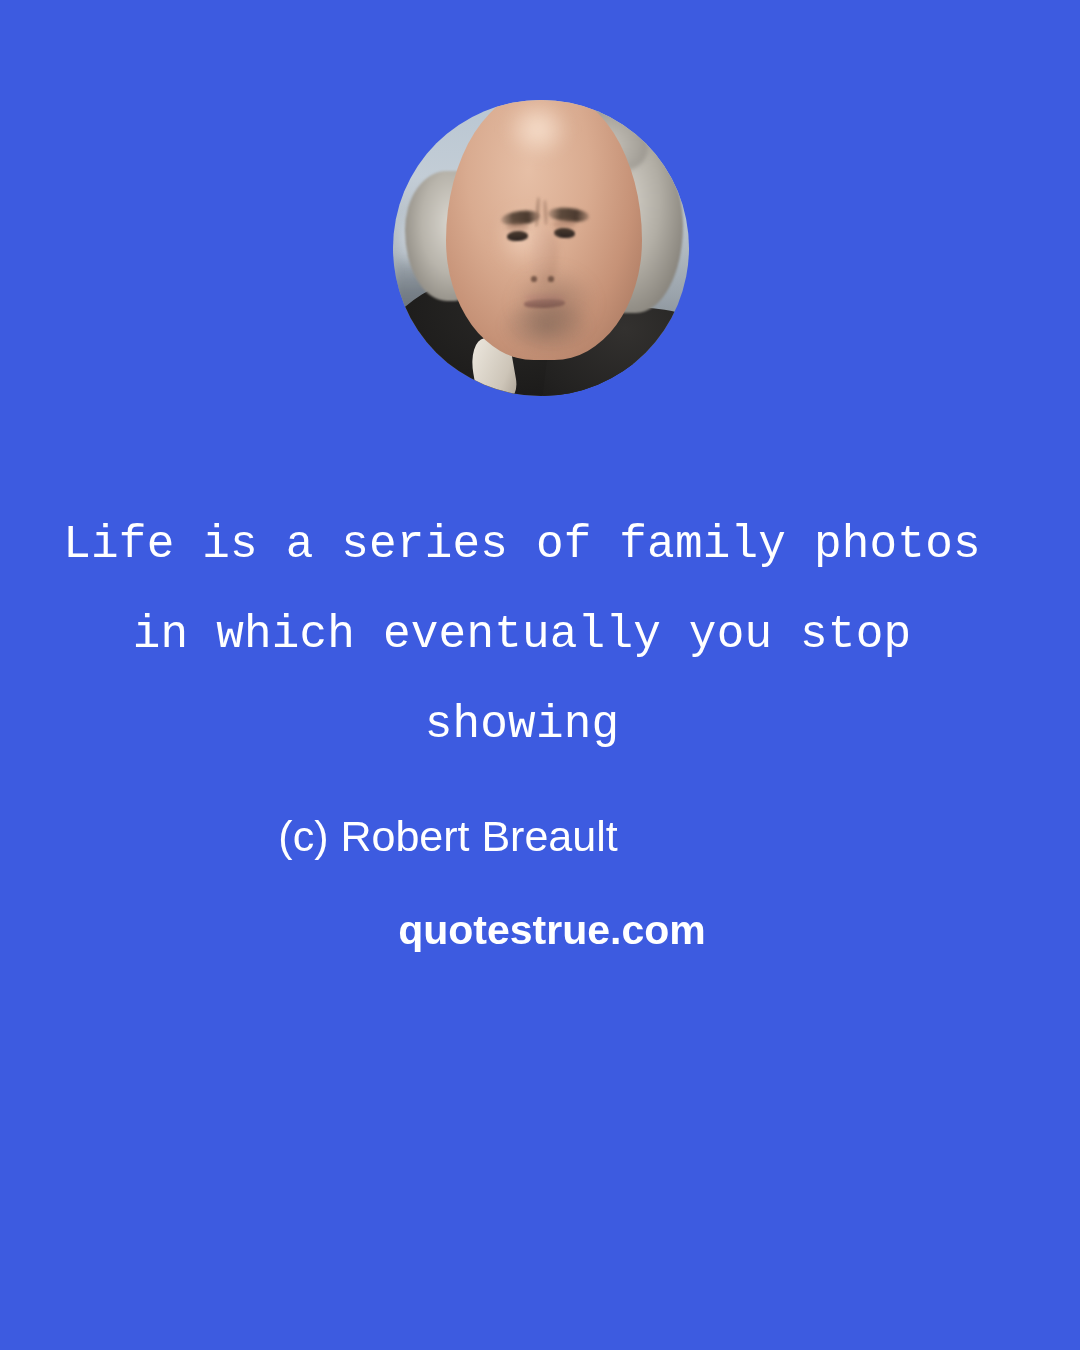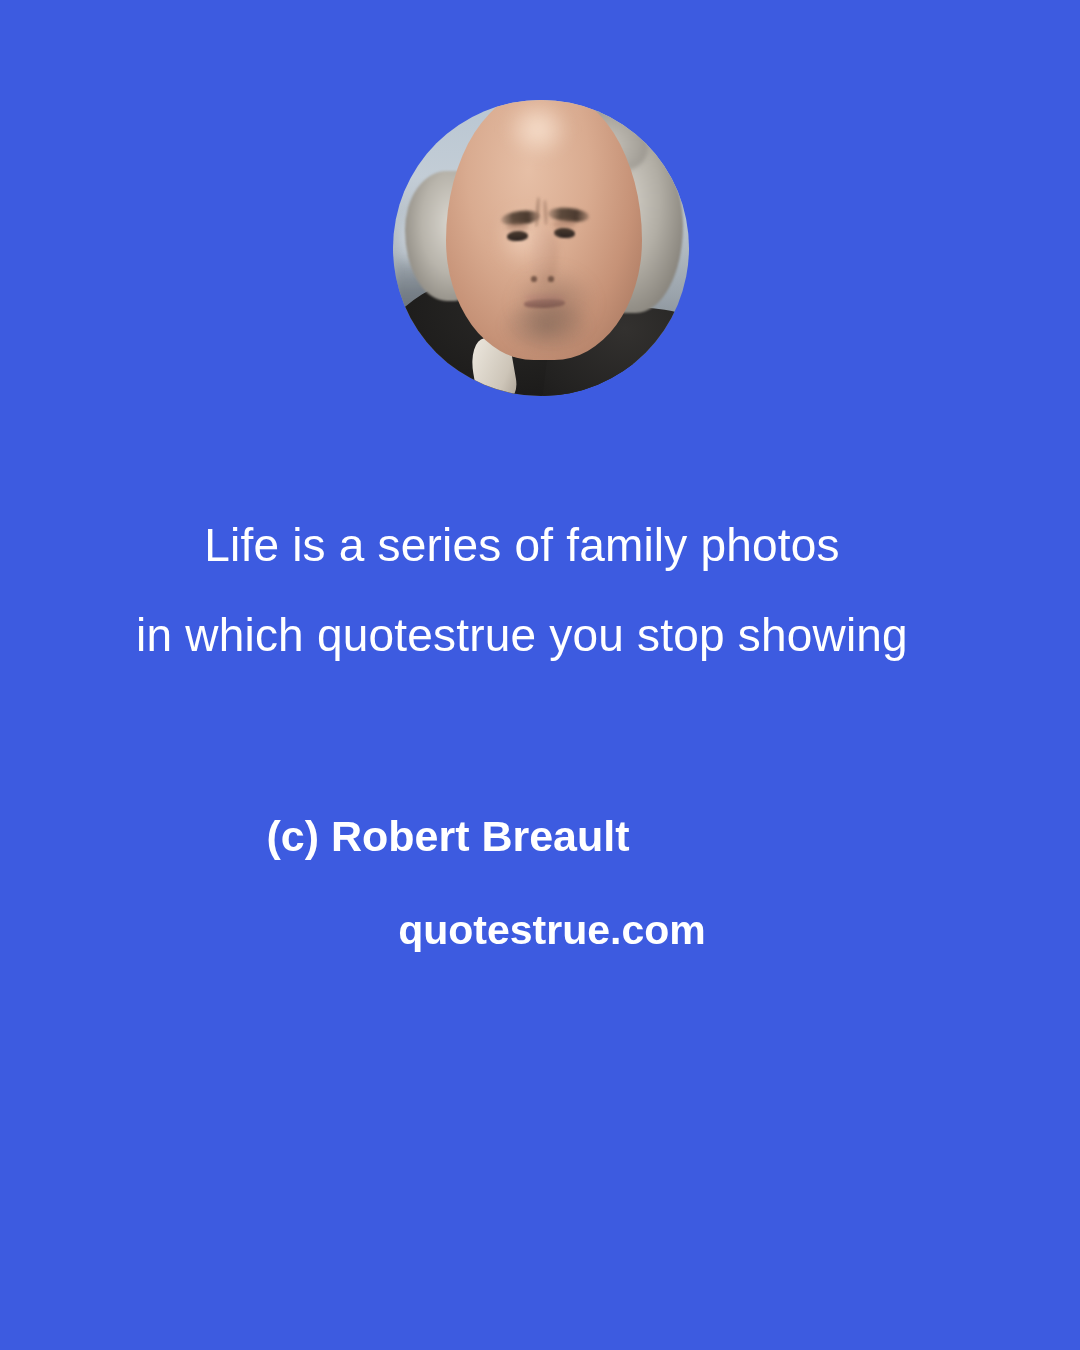--- a/index.html
+++ b/index.html
@@ -286,37 +286,37 @@
   
   .quote-text {
     position: absolute;
     left: 0;
     top: 500px;
     width: 1044px;
     padding: 0 60px;
     box-sizing: border-box;
     text-align: center;
     color: #FFFFFF;
-    font-family: Liberation Sans, sans-serif;
+    font-family: Liberation Mono, monospace;
     font-size: 46px;
     font-weight: 400;
     line-height: 90px;
     letter-spacing: .2px;
   }
 
   .attribution {
     position: absolute;
     left: 0;
     top: 806px;
     width: 896px;
     text-align: center;
     color: #FFFFFF;
     font-family: "Liberation Sans", sans-serif;
     font-size: 43px;
-    font-weight: 700;
+    font-weight: 400;
     line-height: 60px;
   }
 
   .source {
     position: absolute;
     left: 0;
     top: 900px;
     width: 1080px;
     text-align: center;
     color: #FFFFFF;
@@ -362,20 +362,20 @@
         <div class="lip-upper"></div>
         <div class="mouth"></div>
         <div class="stubble"></div>
         <div class="jaw-shadow"></div>
       </div>
     </div>
   </div>
 
   <div class="quote-text">
     <div>Life is a series of family photos</div>
-    <div>in which quotestrue you stop showing</div>
+    <div>in which eventually you stop showing</div>
   </div>
 
   <div class="attribution">(c) Robert Breault</div>
 
   <div class="source">quotestrue.com</div>
 
 </div>
 
 </body></html>

